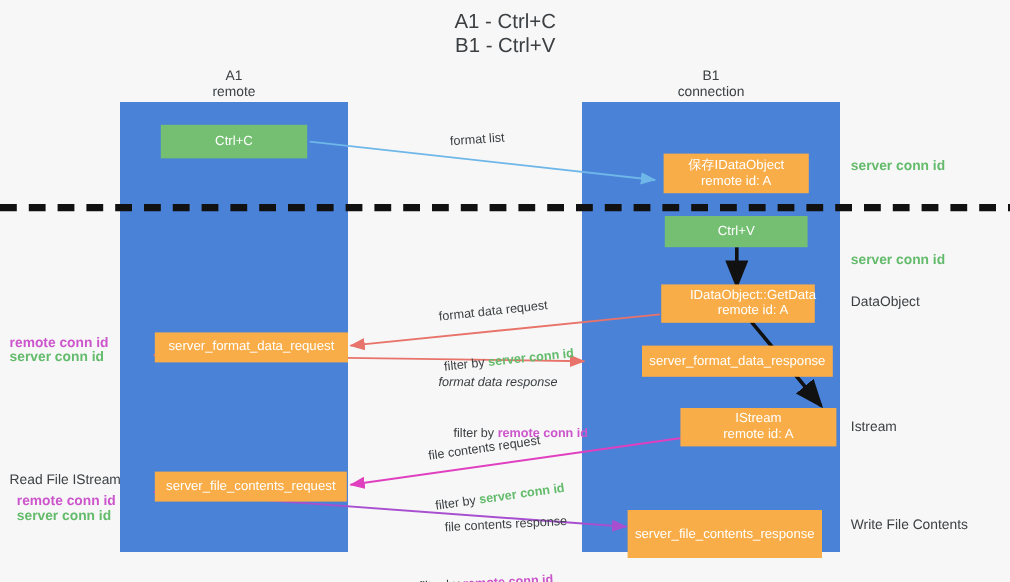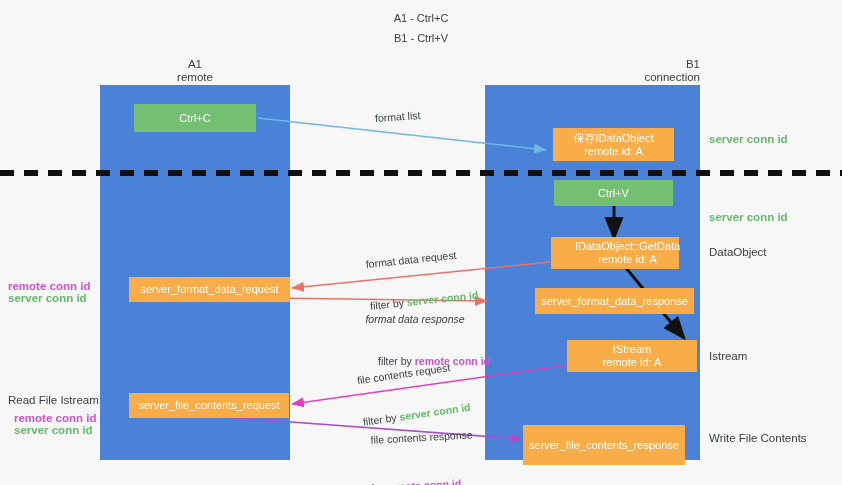--- a/index.html
+++ b/index.html
@@ -13,21 +13,21 @@
     overflow: hidden;
     font-family: "Liberation Sans", sans-serif;
     color: #3c4043;
   }
   #stage { position: absolute; inset: 0; }
 
   .title {
     position: absolute;
     left: 0; right: 0; top: 8px;
     text-align: center;
-    font-size: 11px;
+    font-size: 17px;
     line-height: 20px;
     color: #3c4043;
     white-space: pre;
   }
 
   .col-head {
     position: absolute;
     text-align: center;
     font-size: 11.5px;
     line-height: 13px;
@@ -86,21 +86,21 @@
 </head>
 <body>
 
 <div id="stage">
 
   <div class="title">A1 - Ctrl+C
 B1 - Ctrl+V</div>
 
   <div class="col-head" style="left:100px;top:58px;width:190px;">A1
 remote</div>
-  <div class="col-head" style="left:485px;top:58px;width:215px;text-align:right;">B1
+  <div class="col-head" style="left:485px;top:58px;width:215px;">B1
 connection</div>
 
   <div class="lane" style="left:100px;top:85px;width:190px;height:375px;"></div>
   <div class="lane" style="left:485px;top:85px;width:215px;height:375px;"></div>
 
   <svg class="overlay" viewBox="0 0 842 485">
     <defs>
       <marker id="ah-blue" markerWidth="9" markerHeight="9" refX="7.5" refY="3.2" orient="auto">
         <path d="M0,0 L8,3.2 L0,6.4 z" fill="#6fb7e8"></path>
       </marker>
@@ -158,21 +158,21 @@
 
   <div class="annot green" style="left:709px;top:132px;">server conn id</div>
   <div class="annot green" style="left:709px;top:210px;">server conn id</div>
   <div class="annot" style="left:709px;top:245px;">DataObject</div>
   <div class="annot" style="left:709px;top:349px;">Istream</div>
   <div class="annot" style="left:709px;top:431px;">Write File Contents</div>
 
   <div class="annot purple" style="left:8px;top:279px;">remote conn id</div>
   <div class="annot green" style="left:8px;top:291px;">server conn id</div>
 
-  <div class="annot" style="left:8px;top:393px;">Read File Istream</div>
+  <div class="annot" style="left:8px;top:393px;">Read File IStream</div>
   <div class="annot purple" style="left:14px;top:411px;">remote conn id</div>
   <div class="annot green" style="left:14px;top:423px;">server conn id</div>
 
   <div class="edge-label" style="left:375px;top:111px;transform:rotate(-4deg);">format list</div>
 
   <div class="edge-label" style="left:368px;top:229px;transform:rotate(-6deg);">
     <div>format data request</div>
     <div><span>filter by </span><span class="g">server conn id</span></div>
   </div>
 

